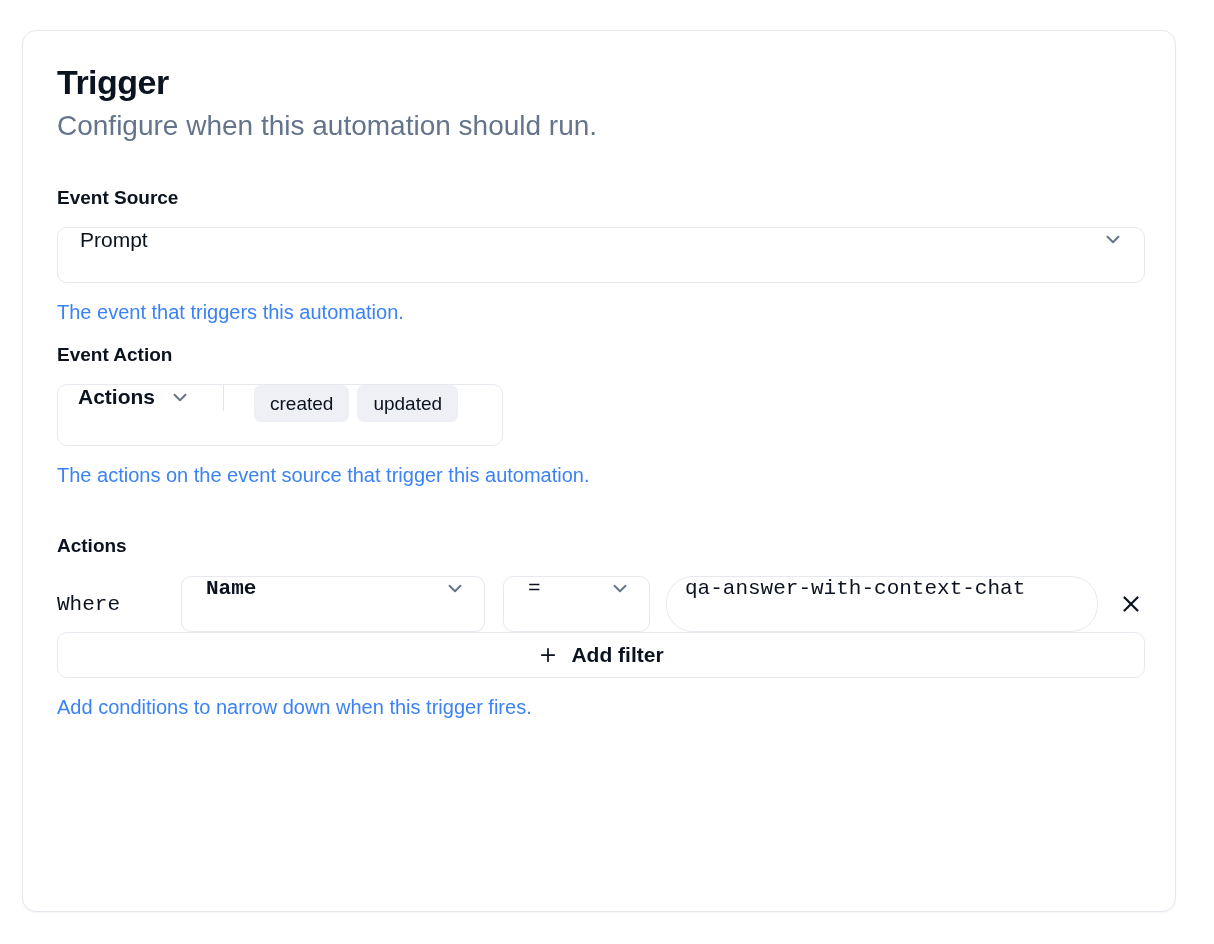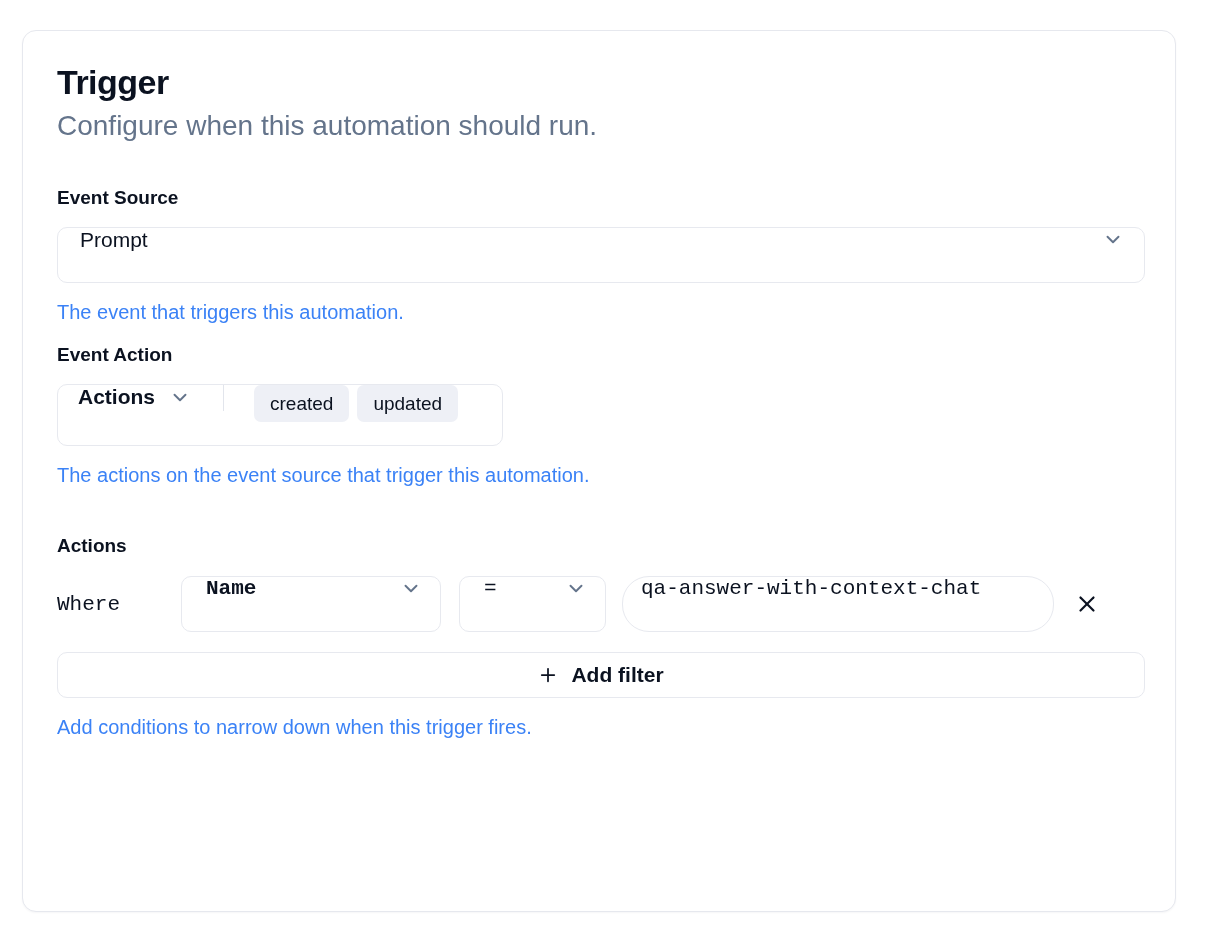--- a/index.html
+++ b/index.html
@@ -156,21 +156,21 @@
     font-family: Liberation Mono, monospace;
   }
   .where-label {
     font-size: 21px;
     font-weight: 400;
     color: #0b1220;
     width: 124px;
     flex: none;
   }
   .select-field {
-    width: 260px;
+    width: 304px;
     height: 56px;
     padding: 0 18px 0 24px;
     justify-content: space-between;
     flex: none;
   }
   .select-field .value {
     font-size: 21px;
     font-weight: 700;
     color: #0b1220;
   }
@@ -214,21 +214,20 @@
     border: none;
     padding: 0;
     cursor: pointer;
   }
   .remove-btn svg { display: block; }
 
   
   .add-filter {
     width: 1088px;
     height: 46px;
-    margin-top: 20px;
     box-sizing: border-box;
     background: #ffffff;
     border: 1px solid #e7e9ef;
     border-radius: 10px;
     display: flex;
     align-items: center;
     justify-content: center;
     gap: 13px;
     cursor: pointer;
     font-family: inherit;

